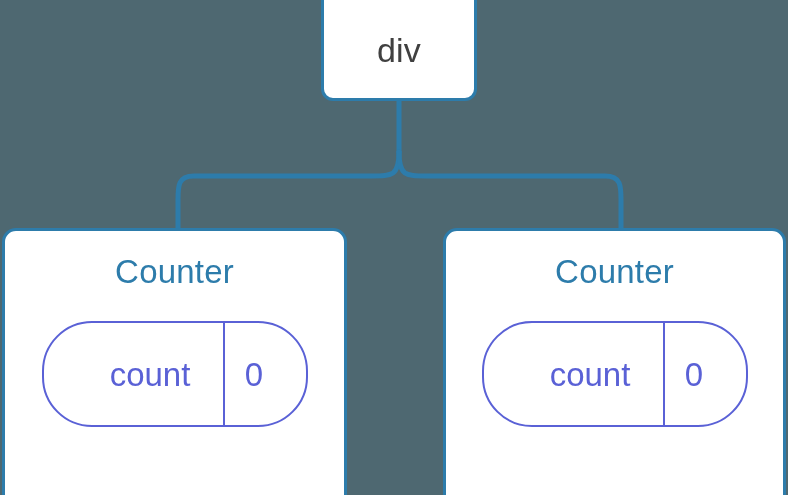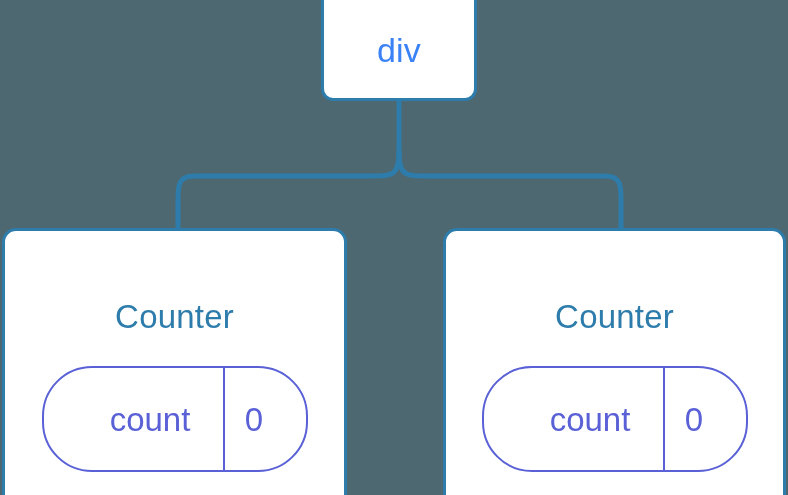--- a/index.html
+++ b/index.html
@@ -45,40 +45,40 @@
   
   #node-root {
     left: 321px;
     top: -14px;
     width: 156px;
     height: 115px;
     justify-content: center;
   }
   #node-root .node-label {
     font-size: 34px;
-    color: #3b82f6;
+    color: #404040;
     letter-spacing: 0.2px;
     line-height: 1;
     padding-top: 12px;
   }
 
   
   .component-node {
     top: 228px;
     height: 281px;
     justify-content: flex-start;
     border-radius: 14px;
   }
   #node-counter-0 { left: 2px;   width: 345px; }
   #node-counter-1 { left: 443px; width: 343px; }
 
   .component-node .node-label {
     font-size: 33px;
     color: #2d7cab;
-    margin-top: 69px;
+    margin-top: 24px;
     letter-spacing: 0.2px;
     line-height: 1;
   }
 
   
   .state-pill {
     margin-top: 33px;
     height: 106px;
     width: 266px;
     border: 2px solid #5a61d6;

